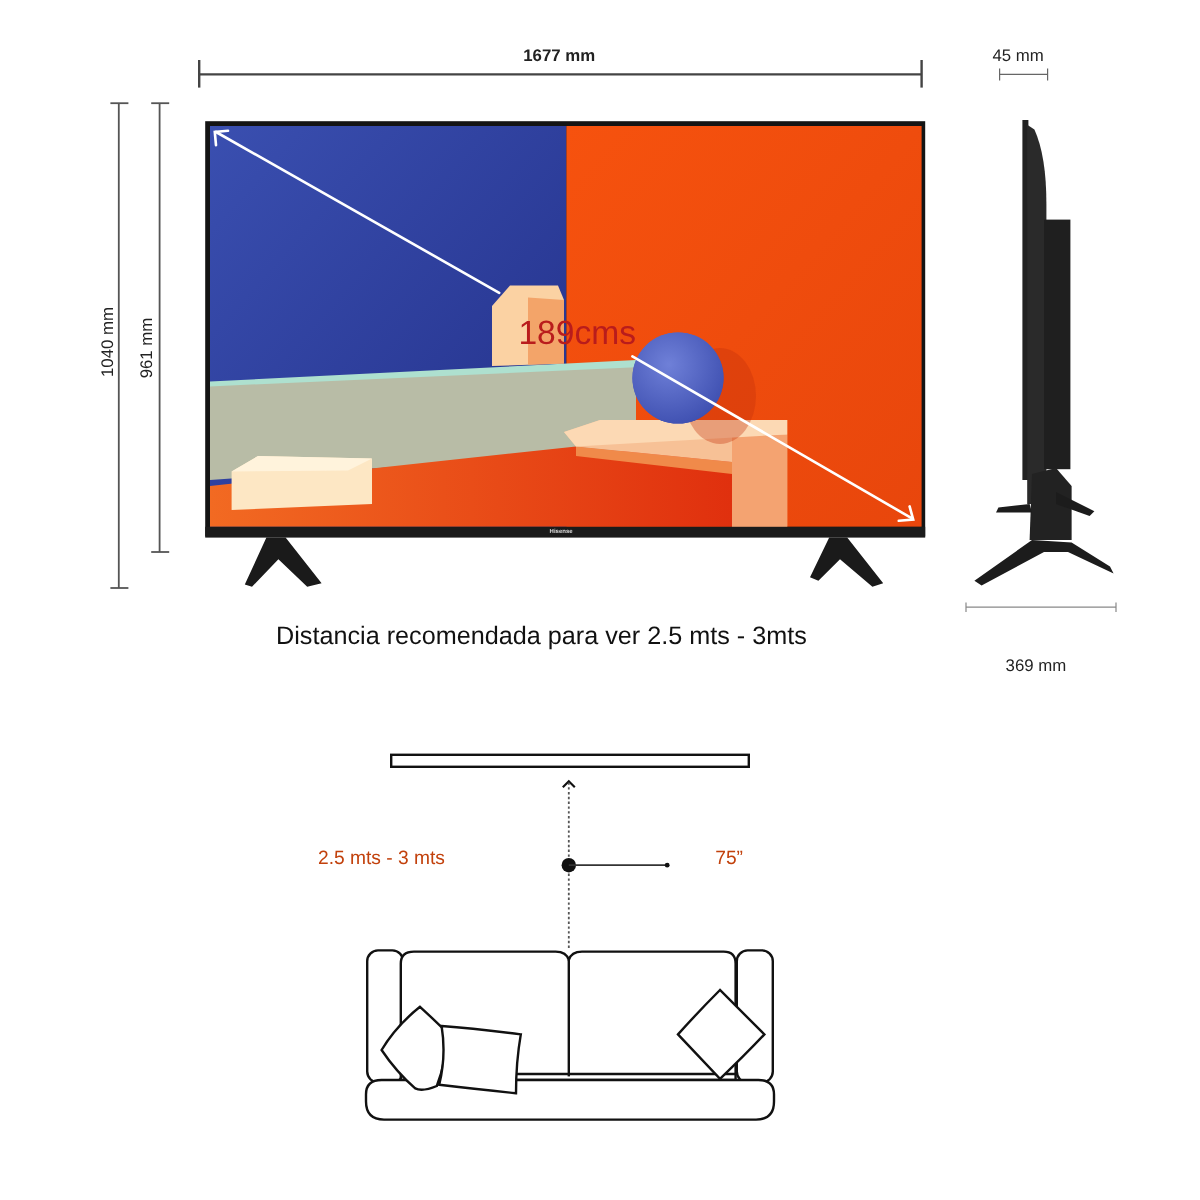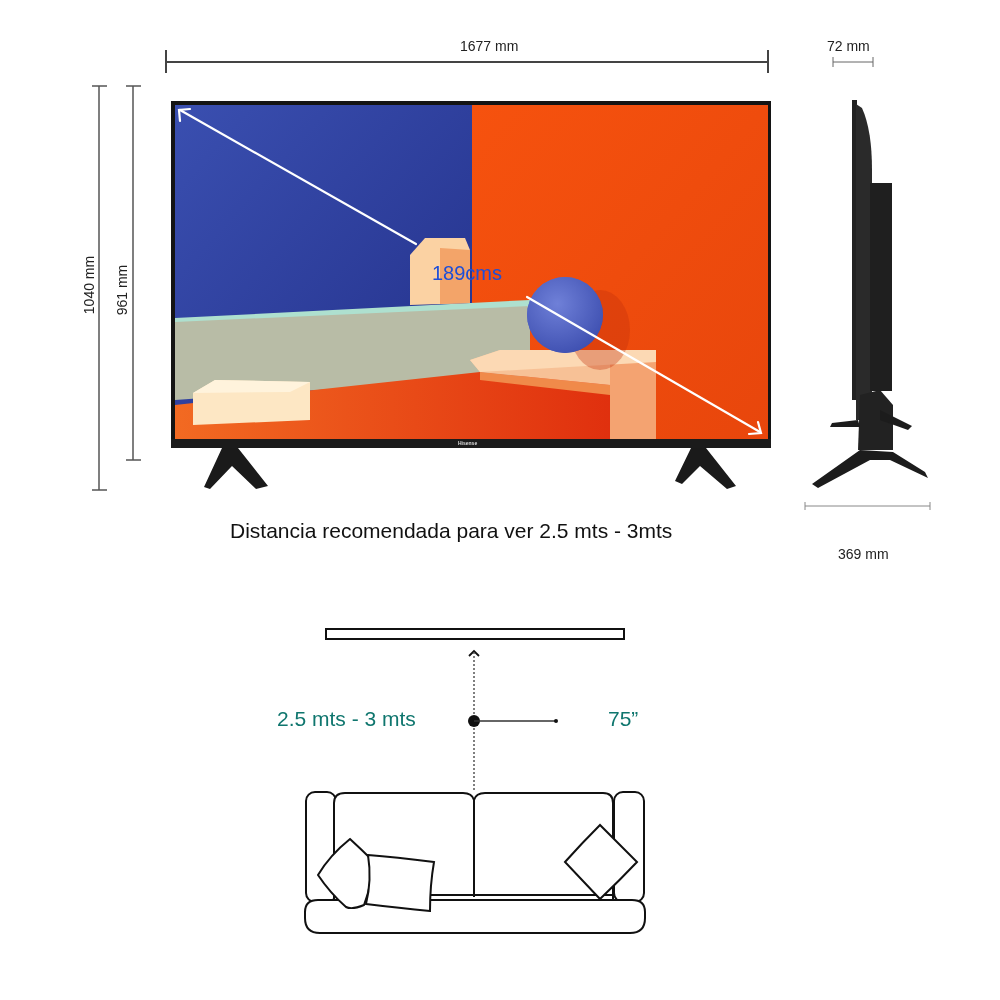--- a/index.html
+++ b/index.html
@@ -1,20 +1,20 @@
 <!DOCTYPE html>
 <html><head>
 <meta charset="utf-8">
 <style>
   html, body { margin:0; padding:0; background:#ffffff; }
   body { width:1000px; height:1000px; position:relative; overflow:hidden; font-family:"Liberation Sans", sans-serif; color:#111; }
   .abs { position:absolute; }
   .dim-text { font-size:14px; color:#222; white-space:nowrap; }
   .caption { font-size:21px; color:#111; white-space:nowrap; }
-  .big-label { font-size:21px; color:#0f766e; white-space:nowrap;margin-left:12px; }
+  .big-label { font-size:16px; color:#c2410c; white-space:nowrap; }
   svg { position:absolute; left:0; top:0; }
 </style>
 </head>
 <body>
 
 <svg width="1000" height="1000" viewBox="0 0 1000 1000">
   <defs>
     <linearGradient id="blueWall" x1="0" y1="0" x2="1" y2="1">
       <stop offset="0" stop-color="#3a4fb0"></stop>
       <stop offset="1" stop-color="#23308a"></stop>
@@ -134,25 +134,25 @@
     <line x1="474" y1="800" x2="474" y2="897"></line>
     <line x1="334" y1="895" x2="613" y2="895"></line>
     <path d="M318,900 L632,900 Q645,900 645,912 L645,918 Q645,933 630,933 L320,933 Q305,933 305,918 L305,912 Q305,900 318,900 Z"></path>
 
     <path d="M318,875 Q330,855 350,839 Q362,850 372,860 Q372,885 364,905 Q352,910 346,907 Q330,893 318,875 Z"></path>
     <path d="M368,855 Q395,857 434,862 Q430,885 430,911 Q400,908 366,904 Q372,880 368,855 Z"></path>
     <path d="M565,862 Q582,843 600,825 Q618,843 637,862 Q620,880 600,899 Q582,880 565,862 Z"></path>
   </g>
 </svg>
 
-<div class="abs dim-text" style="left:460px; top:38px;">1677 mm</div>
-<div class="abs dim-text" style="left:827px; top:38px;">72 mm</div>
+<div class="abs dim-text" style="left:436px; top:38px;font-weight:bold;">1677 mm</div>
+<div class="abs dim-text" style="left:827px; top:38px;">45 mm</div>
 <div class="abs dim-text" style="left:89px; top:285px; transform:translate(-50%,-50%) rotate(-90deg); transform-origin:center;">1040 mm</div>
 <div class="abs dim-text" style="left:122px; top:290px; transform:translate(-50%,-50%) rotate(-90deg); transform-origin:center;">961 mm</div>
 <div class="abs dim-text" style="left:838px; top:510px;margin-top:36px;">369 mm</div>
 
-<div class="abs" style="left:432px; top:262px; font-size:20px; color:#1d4ed8; white-space:nowrap;">189cms</div>
+<div class="abs" style="left:432px; top:262px; font-size:28px; color:#b91c1c; white-space:nowrap;">189cms</div>
 <div class="abs" style="left:458px; top:440px; font-size:5px; color:#ddd; font-weight:bold;">Hisense</div>
 
 <div class="abs caption" style="left:230px; top:519px;">Distancia recomendada para ver 2.5 mts - 3mts</div>
 
 <div class="abs big-label" style="left:265px; top:707px;">2.5 mts - 3 mts</div>
 <div class="abs big-label" style="left:596px; top:707px;">75”</div>
 
 </body></html>

